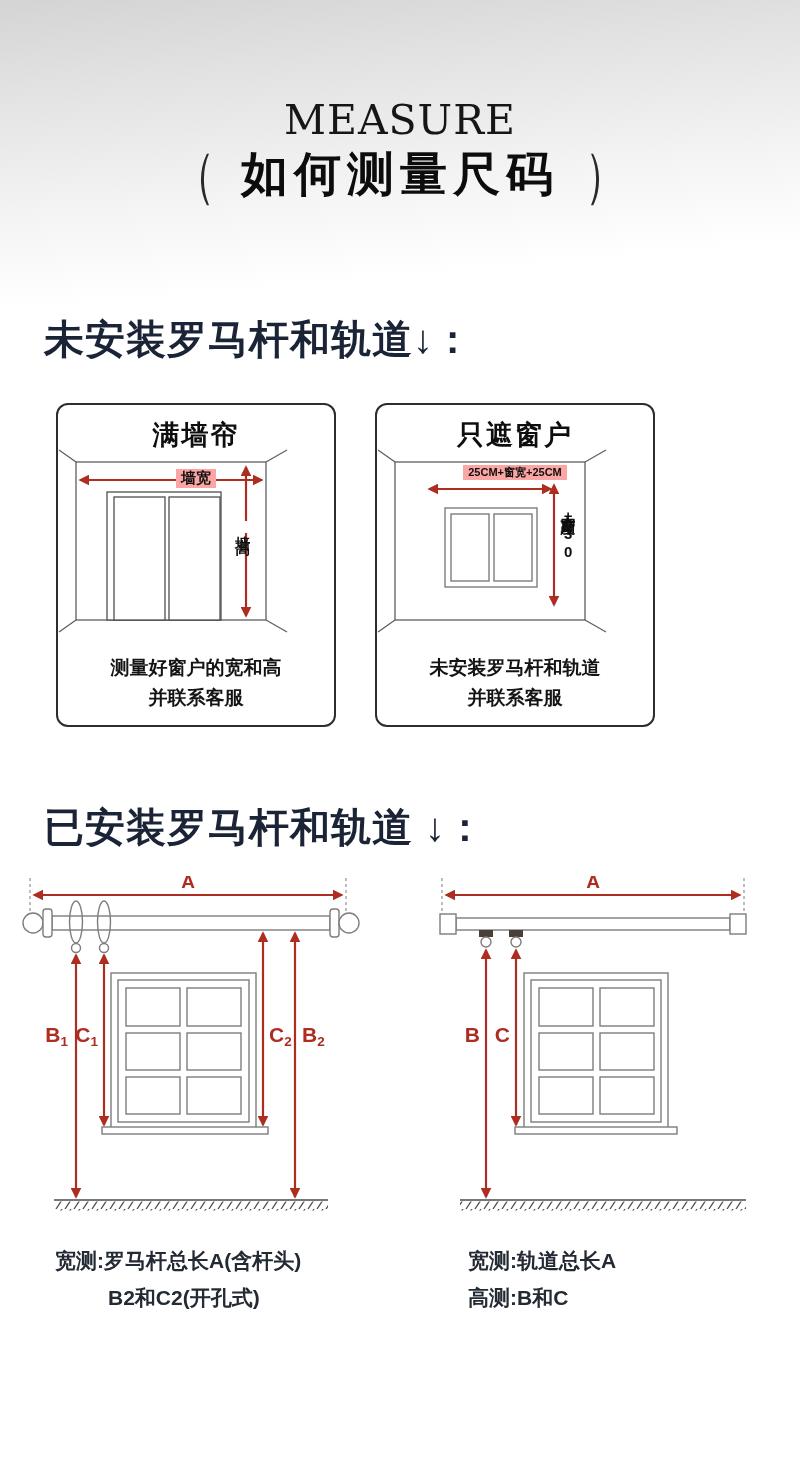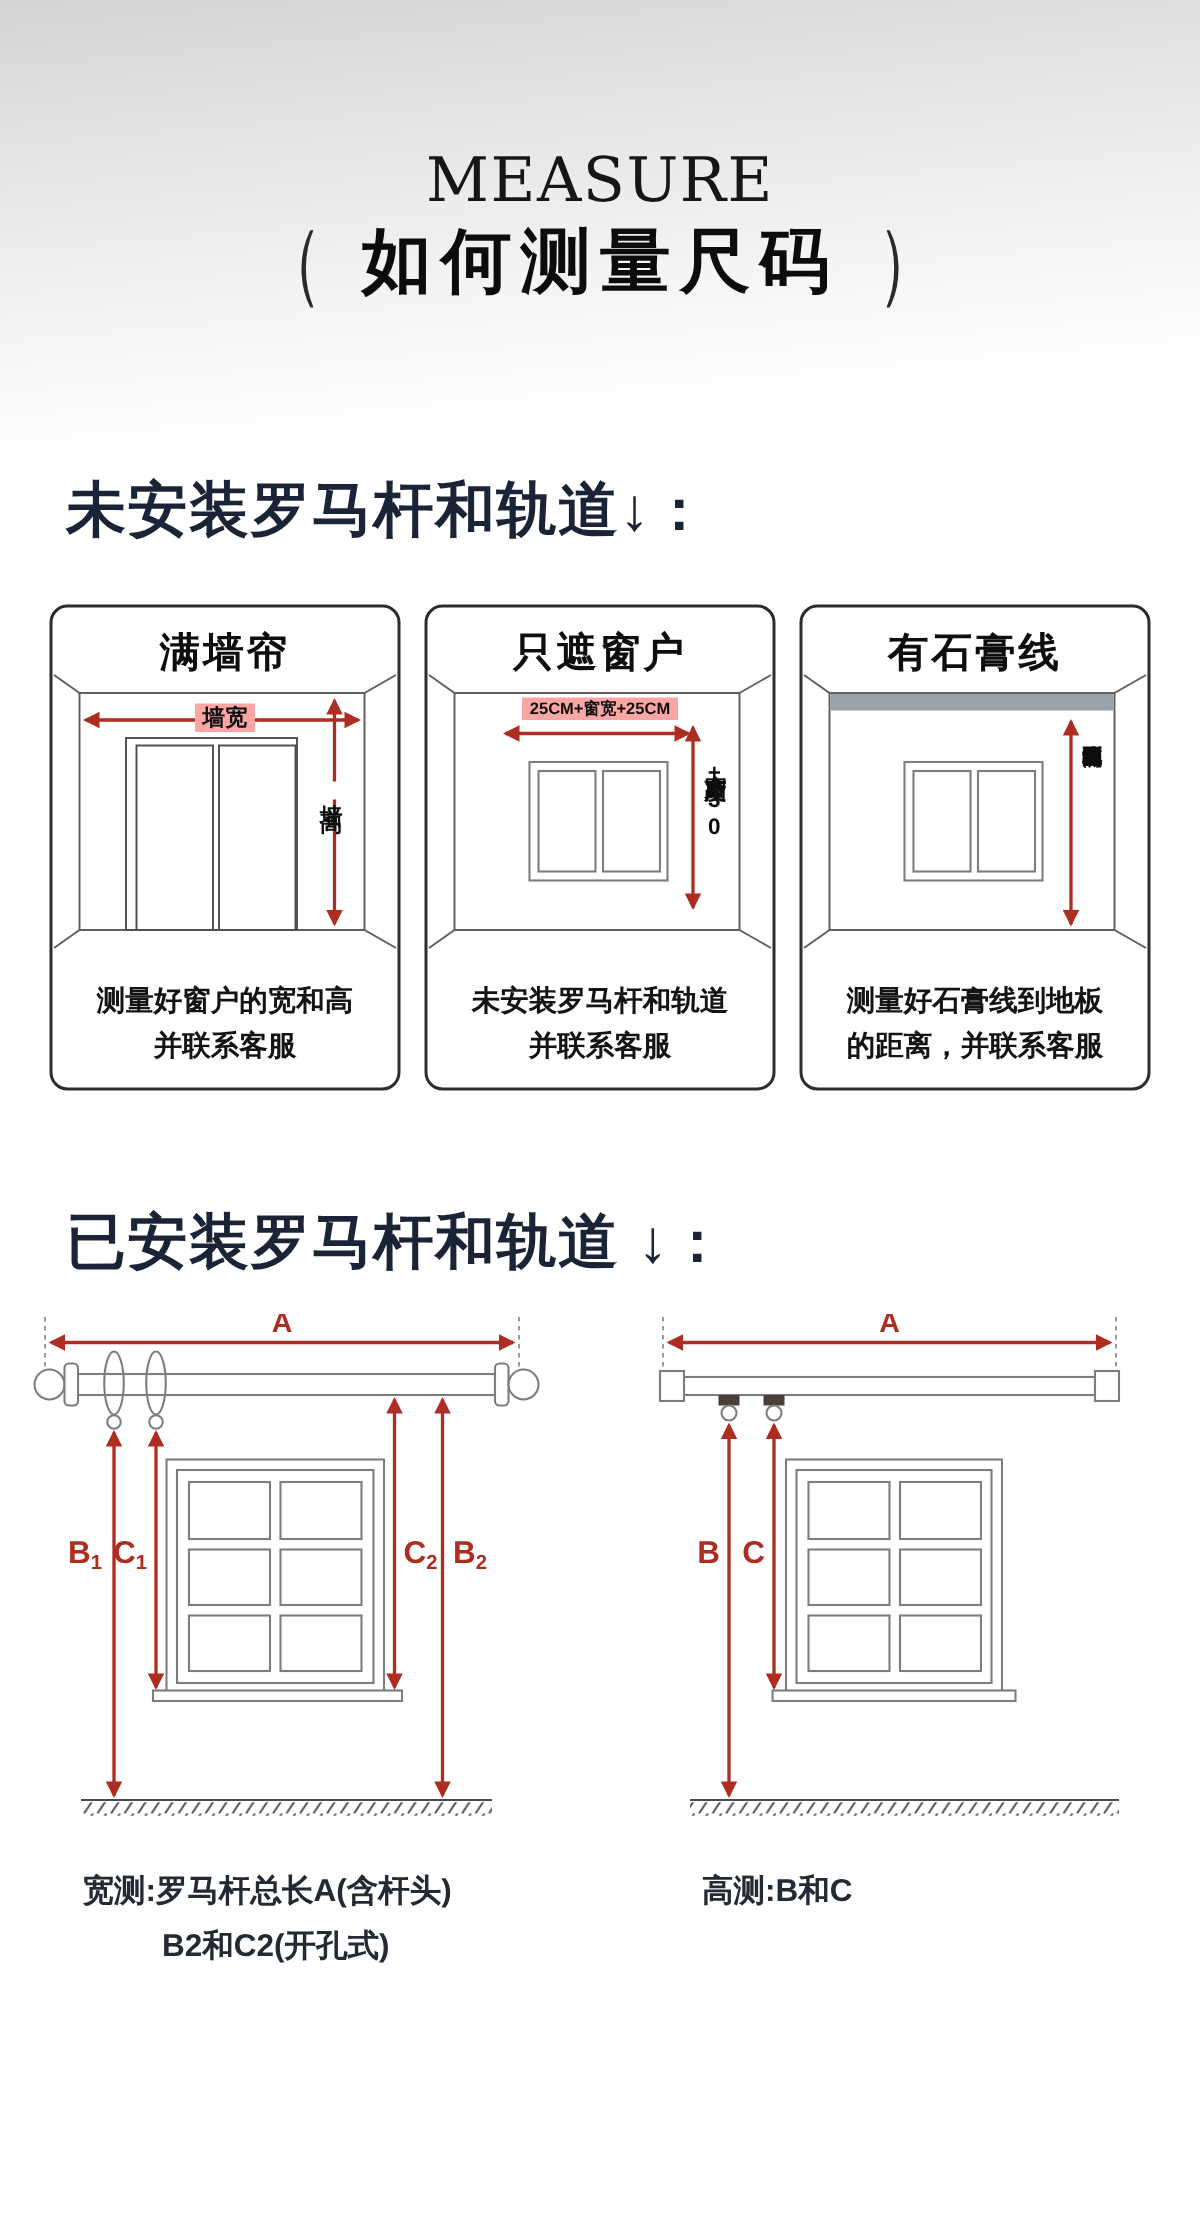--- a/index.html
+++ b/index.html
@@ -14,21 +14,21 @@
   .title-row{position:absolute;top:143px;left:0;right:0;display:flex;justify-content:center;align-items:center;gap:26px;}
   .paren{font-family:"DejaVu Serif","Liberation Serif",serif;font-size:40px;font-weight:400;color:#2a2a2a;
     display:inline-block;transform:scaleY(1.5);}
   .big-title{font-size:47px;font-weight:bold;color:#0c0c0c;letter-spacing:6px;}
   
   .sec-head{position:absolute;left:44px;font-size:40px;font-weight:bold;color:#1b2436;letter-spacing:1px;}
   #sec1-head{top:312px;}
   #sec2-head{top:800px;}
   
   .boxes{position:absolute;top:403px;left:33px;width:734px;display:flex;gap:16px;}
-  .mbox{position:relative;width:280px;height:324px;border:2px solid #2d2d2d;border-radius:12px;background:#fff;box-sizing:border-box;}
+  .mbox{position:relative;width:280px;height:324px;border:2px solid #2d2d2d;border-radius:12px;background:#fff;box-sizing:border-box;margin-left:23px;}
   .boxsvg{position:absolute;left:0;top:0;width:230px;height:320px;}
   .mbox-title{position:absolute;top:12px;left:0;right:0;text-align:center;font-size:27px;font-weight:bold;color:#0e0e0e;letter-spacing:2px;}
   .chip-row{position:absolute;left:0;right:0;text-align:center;}
   .chip{display:inline-block;background:#fca5a5;padding:0 5px;font-weight:bold;color:#0e0e0e;}
   #chip1{top:64px;font-size:15px;}
   #chip2{top:60px;font-size:11px;}
   .vlabel{position:absolute;writing-mode:vertical-rl;text-orientation:upright;background:#fff;color:#0e0e0e;
     font-weight:bold;padding:3px 0;line-height:1.05;}
   #vl1{left:177px;top:116px;font-size:15px;letter-spacing:3px;}
   #vl2{left:183px;top:95px;font-size:15px;letter-spacing:1px;}
@@ -122,40 +122,20 @@
       <div class="chip-row" id="chip2">
         <span class="chip">25CM+窗宽+25CM</span>
       </div>
       <div class="vlabel" id="vl2">窗户高度+30</div>
       <div class="mbox-caption">
         <div>未安装罗马杆和轨道</div>
         <div>并联系客服</div>
       </div>
     </div>
 
-    <div class="mbox">
-      <svg class="boxsvg" viewBox="0 0 230 320">
-        <line class="wall" x1="1" y1="45" x2="18" y2="57"></line>
-        <line class="wall" x1="229" y1="45" x2="208" y2="57"></line>
-        <line class="wall" x1="1" y1="227" x2="18" y2="215"></line>
-        <line class="wall" x1="229" y1="227" x2="208" y2="215"></line>
-        <rect class="wall" x="18" y="57" width="190" height="158"></rect>
-        <rect x="18.7" y="57.7" width="188.6" height="11" fill="#99a1a9"></rect>
-        <rect class="metal" x="68" y="103" width="92" height="79"></rect>
-        <rect class="metal" x="74" y="109" width="38" height="67"></rect>
-        <rect class="metal" x="117" y="109" width="38" height="67"></rect>
-        <line class="red" x1="179" y1="76" x2="179" y2="211" marker-start="url(#ar)" marker-end="url(#ar)"></line>
-      </svg>
-      <div class="mbox-title">有石膏线</div>
-      <div class="vlabel" id="vl3">石膏线底边到地板高</div>
-      <div class="mbox-caption">
-        <div>测量好石膏线到地板</div>
-        <div>的距离，并联系客服</div>
-      </div>
-    </div>
   </div>
 
   <div class="sec-head" id="sec2-head">已安装罗马杆和轨道 ↓ :</div>
 
   <svg class="diagram" id="rod-svg" viewBox="0 0 375 345">
     <line class="dash" x1="12" y1="2" x2="12" y2="46"></line>
     <line class="dash" x1="328" y1="2" x2="328" y2="46"></line>
     <line class="red" x1="16" y1="19" x2="324" y2="19" marker-start="url(#ar)" marker-end="url(#ar)"></line>
     <text class="lblA" x="170" y="12" text-anchor="middle">A</text>
 
@@ -224,16 +204,17 @@
 
     <line class="floorline" x1="32" y1="324" x2="318" y2="324"></line>
     <rect x="32" y="325.5" width="286" height="9" fill="url(#hatch)"></rect>
   </svg>
 
   <div class="notes" id="rod-notes">
     <div>宽测:罗马杆总长A(含杆头)</div>
     <div class="indent">B2和C2(开孔式)</div>
   </div>
   <div class="notes" id="track-notes">
+    <div>宽测:轨道总长A</div>
     <div>高测:B和C</div>
   </div>
 
 </div>
 
 </body></html>

